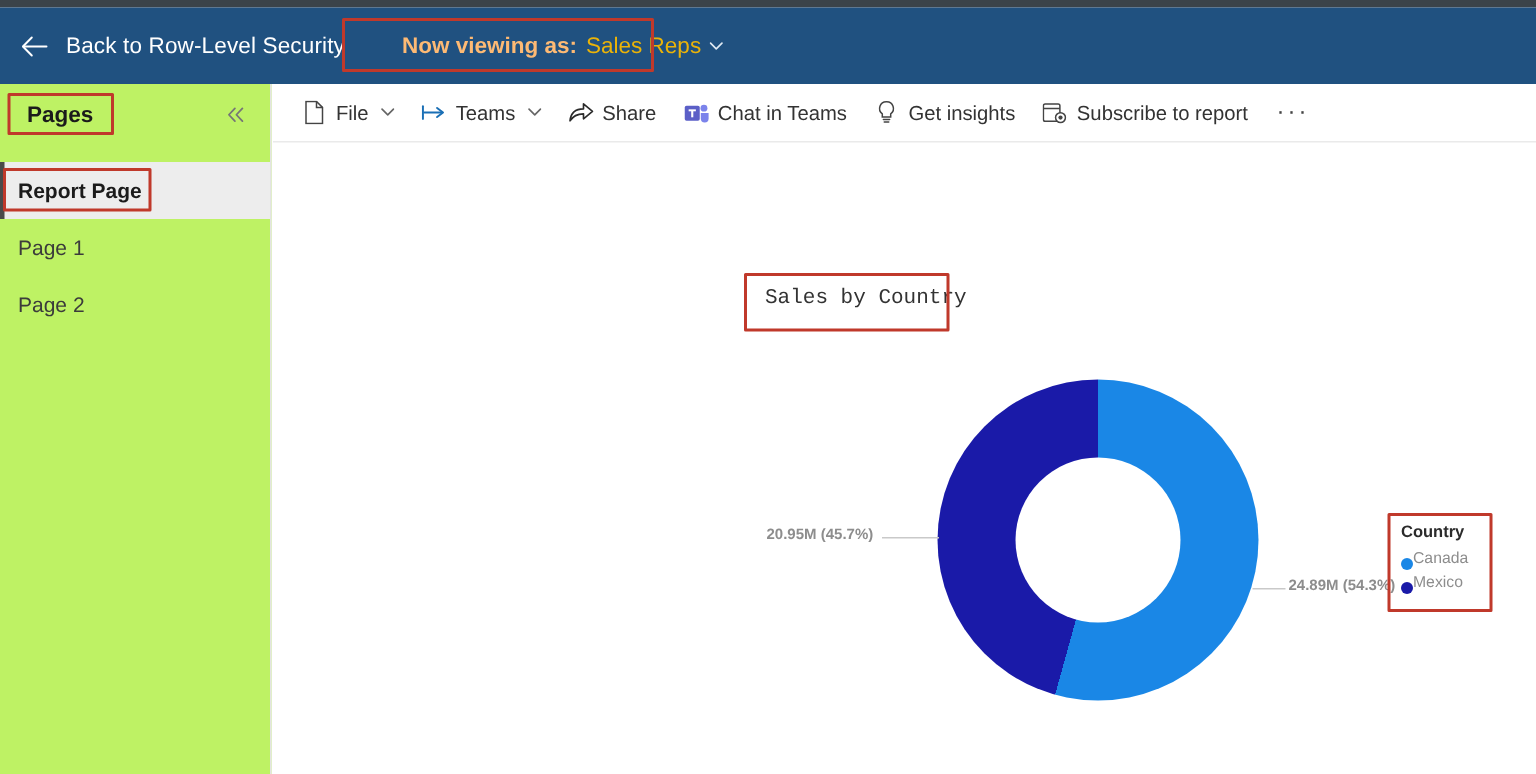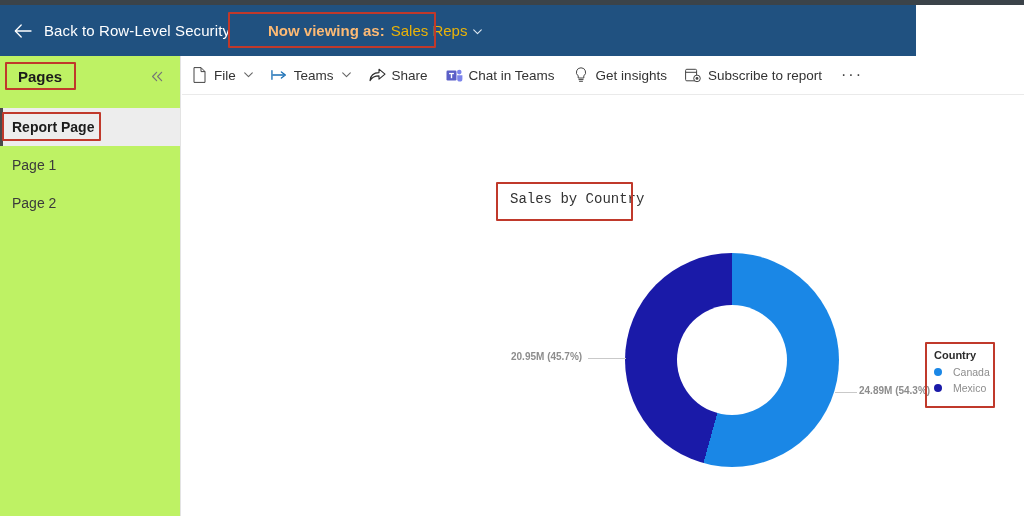--- a/index.html
+++ b/index.html
@@ -13,21 +13,21 @@
   
   .top-strip {
     position: absolute; left: 0; top: 0;
     width: 1024px; height: 5px;
     background: #3b4349;
   }
 
   
   .appbar {
     position: absolute; left: 0; top: 5px;
-    width: 916px; height: 51px;
+    width: 1024px; height: 51px;
     background: #205180;
     display: flex; align-items: center;
   }
   .back-arrow {
     margin-left: 14px; width: 20px; height: 20px;
     display: flex; align-items: center; justify-content: center;
     color: #ffffff;
   }
   .back-arrow svg { display: block; }
   .back-label {
@@ -100,20 +100,21 @@
     background: #4a4a4a;
   }
 
   
   .toolbar {
     position: absolute; left: 182px; top: 56px;
     width: 842px; height: 39px;
     background: #ffffff;
     border-bottom: 1px solid #eaeaea;
     display: flex; align-items: center;
+    padding-left: 10px;
     gap: 0px;
   }
   .tb-item {
     display: flex; align-items: center; gap: 6px;
     padding: 4px 9px; height: 30px;
     font-size: 13.5px; color: #333333;
     white-space: nowrap; cursor: pointer;
   }
   .tb-item .tb-icon {
     display: flex; align-items: center; justify-content: center;
@@ -168,21 +169,21 @@
   .legend {
     position: absolute; left: 746px; top: 248px;
     width: 66px;
     padding: 5px 15px 6px 6px;
   }
   .legend-title {
     font-size: 11px; font-weight: bold; color: #2b2b2b;
     margin-bottom: 3px;
   }
   .legend-item {
-    display: flex; align-items: center; gap: 11px;
+    display: flex; align-items: flex-end; gap: 0;
     font-size: 10.5px; color: #8d8d8d;
     line-height: 16px;
   }
   .legend-dot {
     width: 8px; height: 8px; border-radius: 50%;
     flex: 0 0 8px;
   }
 </style>
 </head>
 <body>

